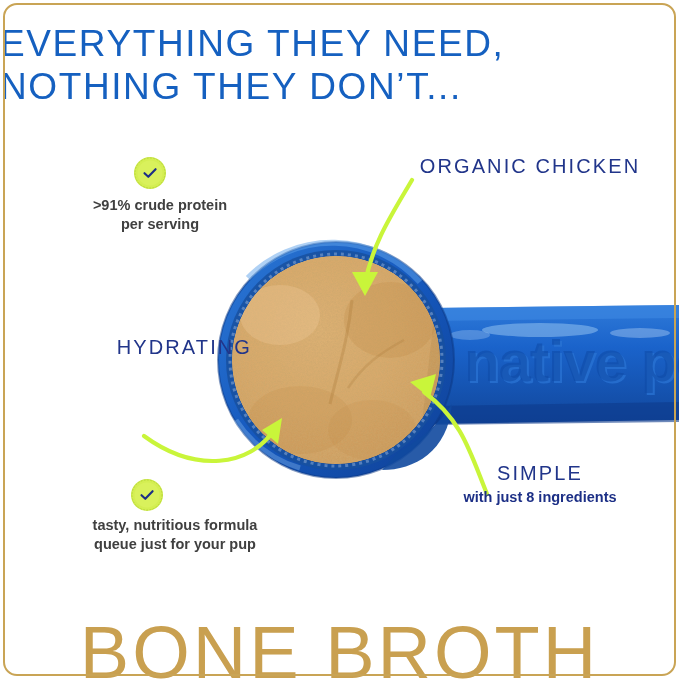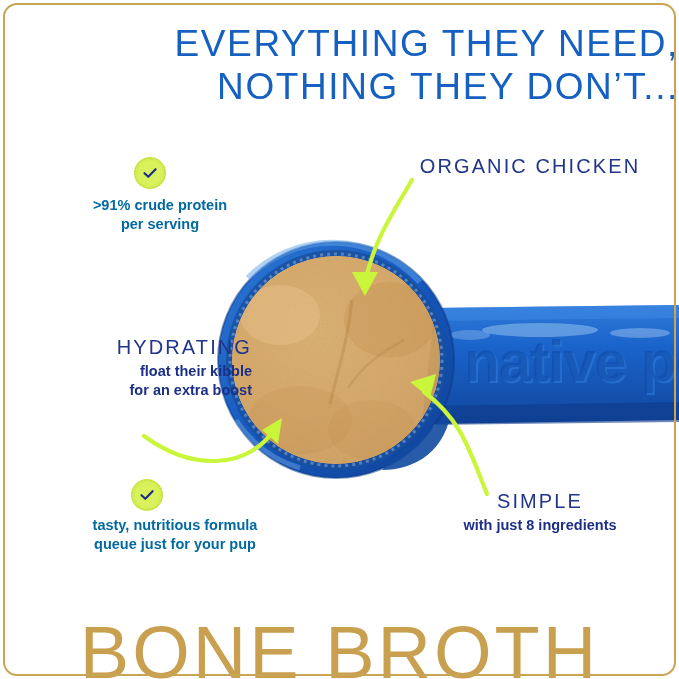--- a/index.html
+++ b/index.html
@@ -30,21 +30,21 @@
     pointer-events: none;
     z-index: 40;
   }
 
   
   .headline {
     position: absolute;
     left: 0;
     top: 22px;
     width: 679px;
-    text-align: right;
+    text-align: left;
     color: #1560c0;
     font-family: "Liberation Sans", sans-serif;
     font-size: 37px;
     line-height: 43px;
     letter-spacing: 1.6px;
     font-weight: 400;
     z-index: 30;
     white-space: pre-line;
   }
 
@@ -70,30 +70,30 @@
     font-weight: bold;
     color: #1c2f86;
     margin-top: 4px;
     white-space: pre-line;
   }
   .callout .badge-text {
     font-family: "Liberation Sans", sans-serif;
     font-size: 14.5px;
     line-height: 19px;
     font-weight: bold;
-    color: #0369a1;
+    color: #404040;
     white-space: pre-line;
   }
 
   
   #callout-protein  { left: 30px;  top: 196px; width: 260px; }
   #callout-chicken  { left: 395px; top: 155px; width: 270px; }
   #callout-hydrate  { left: 12px;  top: 336px; width: 240px; text-align: right; }
   #callout-tasty    { left: 25px;  top: 516px; width: 300px; }
-  #callout-simple   { left: 420px; top: 490px; width: 240px; }
+  #callout-simple   { left: 420px; top: 462px; width: 240px; }
 
   
   .badge {
     position: absolute;
     width: 34px;
     height: 34px;
     z-index: 30;
   }
   #badge-protein { left: 133px; top: 156px; }
   #badge-tasty   { left: 130px; top: 478px; }
@@ -258,22 +258,20 @@
     <div class="badge-text">&gt;91% crude protein
 per serving</div>
   </div>
 
   <div class="callout" id="callout-chicken">
     <div class="kicker">ORGANIC CHICKEN</div>
   </div>
 
   <div class="callout" id="callout-hydrate">
     <div class="kicker">HYDRATING</div>
-    <div class="sub">float their kibble
-for an extra boost</div>
   </div>
 
   <div class="callout" id="callout-tasty">
     <div class="badge-text">tasty, nutritious formula
 queue just for your pup</div>
   </div>
 
   <div class="callout" id="callout-simple">
     <div class="kicker">SIMPLE</div>
     <div class="sub">with just 8 ingredients</div>

